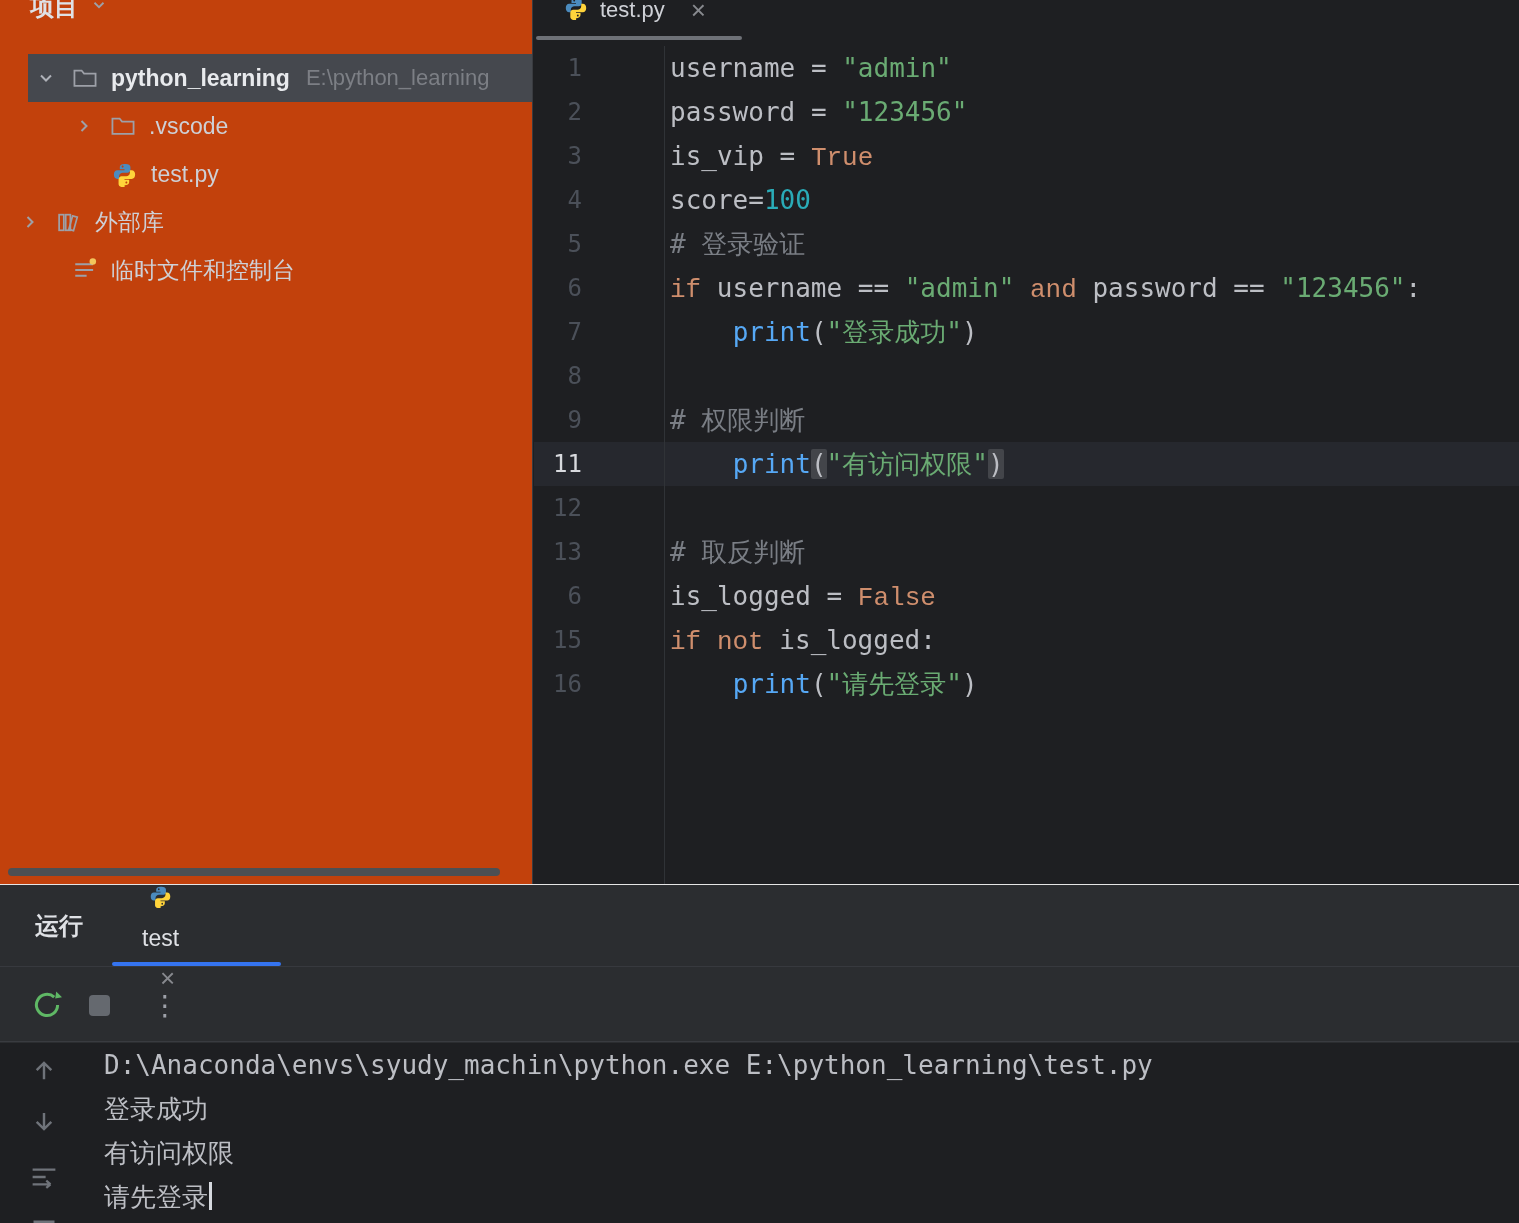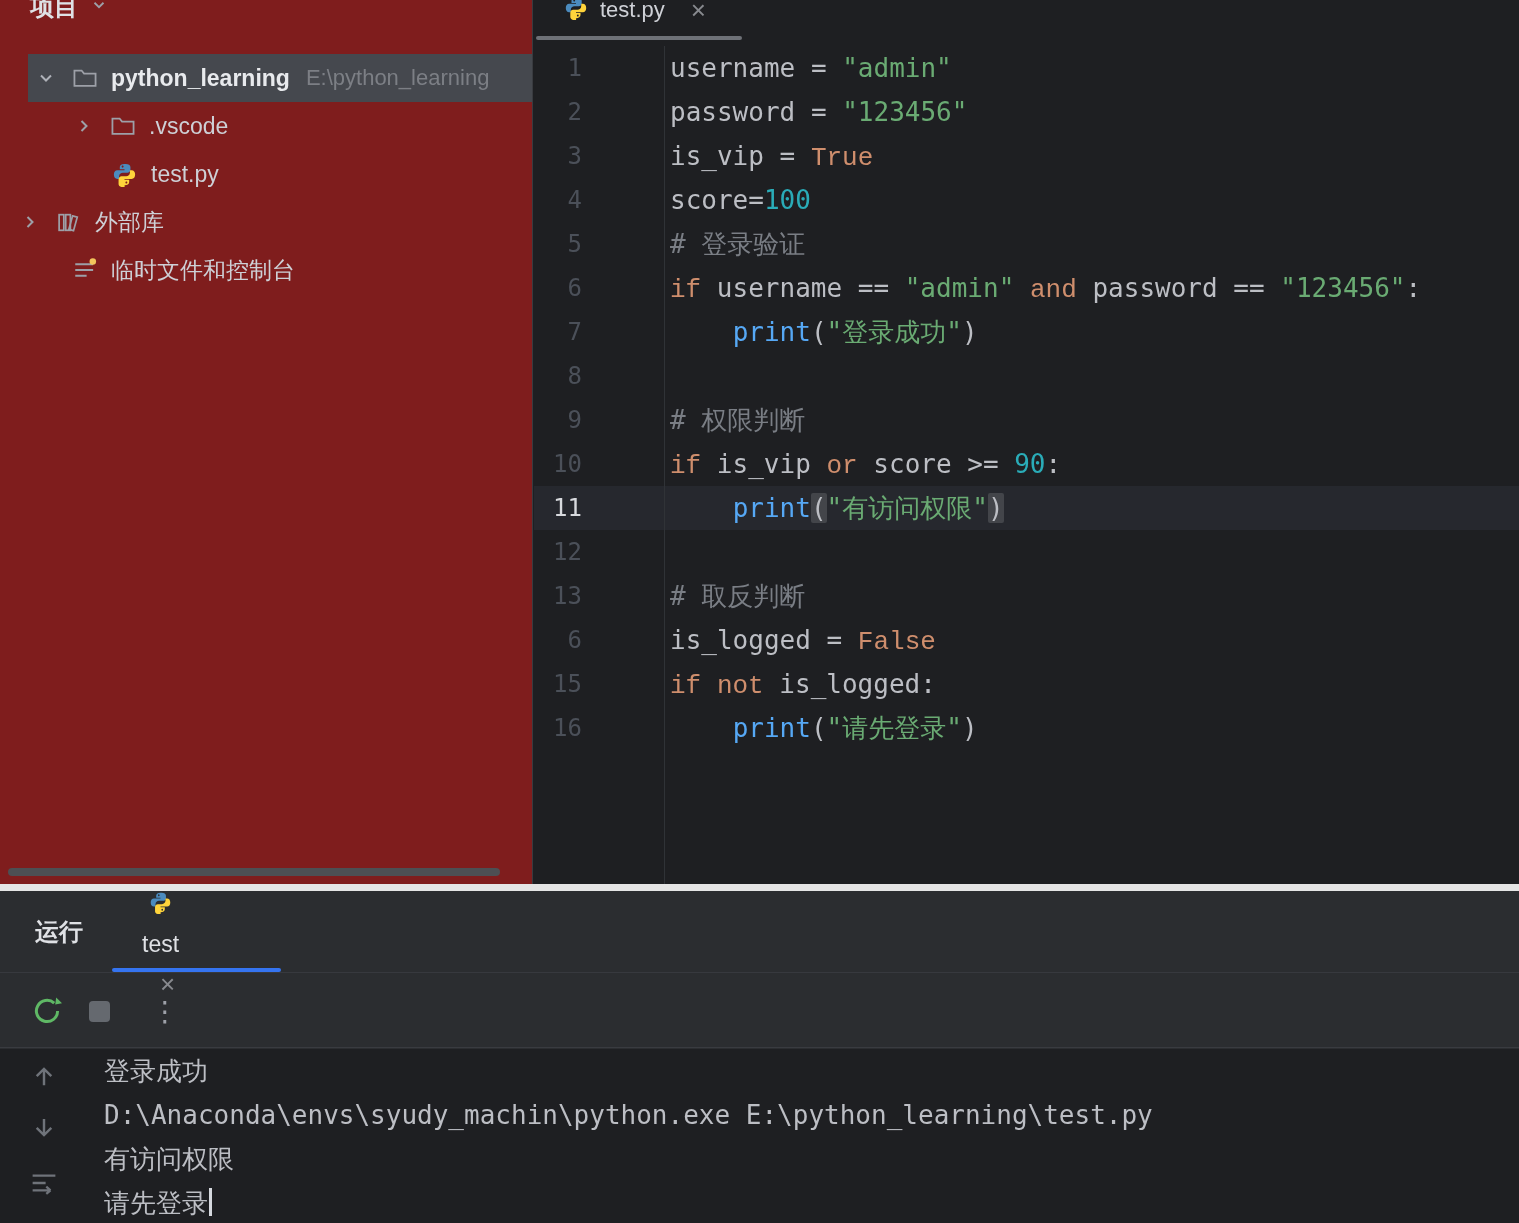--- a/index.html
+++ b/index.html
@@ -2,21 +2,21 @@
 <html><head>
 <meta charset="utf-8">
 <style>
   * { margin:0; padding:0; box-sizing:border-box; }
   html,body { width:1519px; height:1223px; overflow:hidden; background:#1e1f22;
               font-family:"Liberation Sans","DejaVu Sans",sans-serif; }
   .app { position:relative; width:1519px; height:1223px; background:#1e1f22; overflow:hidden; }
 
   
   .project-panel { position:absolute; left:0; top:0; width:533px; height:884px;
-                   background:#7f1d1d; border-right:1px solid #393b40; overflow:hidden; }
+                   background:#c2410c; border-right:1px solid #393b40; overflow:hidden; }
   .panel-header { position:absolute; top:-12px; left:30px; height:38px; display:flex; align-items:center; gap:12px; }
   .panel-header .title { font-size:24px; font-weight:bold; color:#dfe1e5; }
   .tree { position:absolute; top:54px; left:0; right:0; }
   .tree-row { height:48px; display:flex; align-items:center; font-size:23px; color:#ced0d6;
               white-space:nowrap; overflow:hidden; }
   .tree-row .chev { width:20px; height:20px; flex:none; margin-right:16px; display:flex; align-items:center; }
   .tree-row .tw-icon { width:26px; height:26px; flex:none; margin-right:13px; display:flex; align-items:center; }
   .row-project { padding-left:8px; margin-left:28px; background:#45484e; }
   .row-vscode  { padding-left:74px; }
   .row-testpy  { padding-left:112px; }
@@ -46,21 +46,21 @@
   .tk-v { color:#bcbec4; }
   .tk-k { color:#cf8e6d;font-family:Liberation Mono, monospace; }
   .tk-s { color:#6aab73; }
   .tk-num { color:#2aacb8; }
   .tk-c { color:#7a7e85; }
   .tk-b { color:#56a8f5; }
   .tk-m { color:#bcbec4; background:#43454a; border-radius:2px; }
 
   
   .run-panel { position:absolute; left:0; top:884px; width:1519px; height:339px;
-               background:#2b2d30; border-top:7px solid #e5e5e5; }
+               background:#2b2d30; border-top:1px solid #e5e5e5; }
   .run-header { position:absolute; top:0; left:0; right:0; height:82px; border-bottom:1px solid #37393e; }
   .run-title { position:absolute; left:35px; top:0; height:82px; line-height:82px;
                font-size:24px; font-weight:bold; color:#dfe1e5; }
   .run-tab { position:absolute; left:112px; top:0; height:82px; display:flex; align-items:center;
              gap:13px; padding:0 20px 0 30px;flex-direction:column; }
   .run-tab .tab-title { font-size:23px; color:#dfe1e5; }
   .run-tab-indicator { position:absolute; left:112px; top:77px; width:169px; height:4px;
                        background:#3574f0; border-radius:2px; }
   .run-toolbar { position:absolute; top:83px; left:0; right:0; height:74px; border-bottom:1px solid #393b40; }
   .btn { position:absolute; display:flex; align-items:center; justify-content:center; }
@@ -181,21 +181,20 @@
       <div>
           <div class="code-row"><span class="ln">1</span><span class="code"><span class="tk-v">username = </span><span class="tk-s">"admin"</span></span></div>
           <div class="code-row"><span class="ln">2</span><span class="code"><span class="tk-v">password = </span><span class="tk-s">"123456"</span></span></div>
           <div class="code-row"><span class="ln">3</span><span class="code"><span class="tk-v">is_vip = </span><span class="tk-k">True</span></span></div>
           <div class="code-row"><span class="ln">4</span><span class="code"><span class="tk-v">score=</span><span class="tk-num">100</span></span></div>
           <div class="code-row"><span class="ln">5</span><span class="code"><span class="tk-c"># 登录验证</span></span></div>
           <div class="code-row"><span class="ln">6</span><span class="code"><span class="tk-k">if</span><span class="tk-v"> username == </span><span class="tk-s">"admin"</span><span class="tk-v"> </span><span class="tk-k">and</span><span class="tk-v"> password == </span><span class="tk-s">"123456"</span><span class="tk-v">:</span></span></div>
           <div class="code-row"><span class="ln">7</span><span class="code"><span class="tk-v">    </span><span class="tk-b">print</span><span class="tk-v">(</span><span class="tk-s">"登录成功"</span><span class="tk-v">)</span></span></div>
           <div class="code-row"><span class="ln">8</span><span class="code"></span></div>
           <div class="code-row"><span class="ln">9</span><span class="code"><span class="tk-c"># 权限判断</span></span></div>
-          <div class="code-row"><span class="ln">10</span><span class="code"><span class="tk-k">if</span><span class="tk-v"> is_vip </span><span class="tk-k">or</span><span class="tk-v"> score &gt;= </span><span class="tk-num">90</span><span class="tk-v">:</span></span></div>
           <div class="code-row current"><span class="ln">11</span><span class="code"><span class="tk-v">    </span><span class="tk-b">print</span><span class="tk-m">(</span><span class="tk-s">"有访问权限"</span><span class="tk-m">)</span></span></div>
           <div class="code-row"><span class="ln">12</span><span class="code"></span></div>
           <div class="code-row"><span class="ln">13</span><span class="code"><span class="tk-c"># 取反判断</span></span></div>
           <div class="code-row"><span class="ln">6</span><span class="code"><span class="tk-v">is_logged = </span><span class="tk-k">False</span></span></div>
           <div class="code-row"><span class="ln">15</span><span class="code"><span class="tk-k">if</span><span class="tk-v"> </span><span class="tk-k">not</span><span class="tk-v"> is_logged:</span></span></div>
           <div class="code-row"><span class="ln">16</span><span class="code"><span class="tk-v">    </span><span class="tk-b">print</span><span class="tk-v">(</span><span class="tk-s">"请先登录"</span><span class="tk-v">)</span></span></div>
         </div>
     </div>
   </main>
 
@@ -245,20 +244,20 @@
             <path d="M2 3.5 h14 M2 8 h8 M2 12.5 h11 M13 12.5 l-2.6 -2.2 M13 12.5 l-2.6 2.2"></path>
           </svg>
         </span>
         <span class="cg-btn cg-partial">
           <svg width="28" height="18" viewBox="0 0 16 10" fill="none" stroke="#6f737a" stroke-width="1.4">
               <path d="M2 2 h12 M2 7 h12"></path>
             </svg>
         </span>
       </div>
       <div class="console-output">
+          <div class="console-line">D:\Anaconda\envs\syudy_machin\python.exe E:\python_learning\test.py</div>
           <div class="console-line">登录成功</div>
-          <div class="console-line">D:\Anaconda\envs\syudy_machin\python.exe E:\python_learning\test.py</div>
           <div class="console-line">有访问权限</div>
           <div class="console-line">请先登录<span class="caret"></span></div>
         </div>
     </div>
   </section>
 </div>
 
 </body></html>

